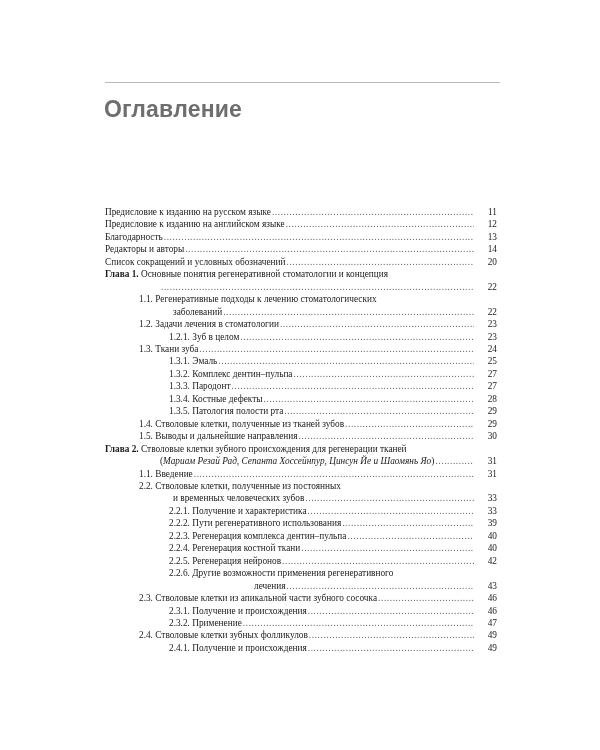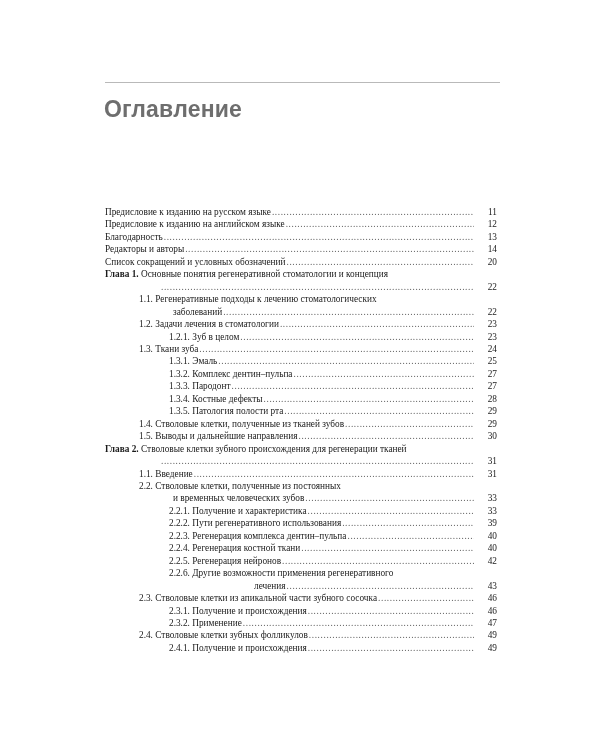--- a/index.html
+++ b/index.html
@@ -230,20 +230,21 @@
         <span class="leader-row">
           <span class="label">1.5. Выводы и дальнейшие направления</span>
           <span class="dots">...............................................................................................................................................................</span>
           <span class="pageno">30</span>
         </span>
       </div>
       <div class="toc-entry lvl0 chapter">
         <span class="plain-line"><span class="chapnum">Глава 2.</span> Стволовые клетки зубного происхождения для регенерации тканей</span>
         <span class="cont wrap2">
           <span class="leader-row">
+            <span class="label">(<span class="ital">Мариам Резай Рад, Сепанта Хоссейнпур, Цинсун Йе и Шаомянь Яо</span>)</span>
             <span class="dots">...............................................................................................................................................................</span>
             <span class="pageno">31</span>
           </span>
         </span>
       </div>
       <div class="toc-entry lvl2">
         <span class="leader-row">
           <span class="label">1.1. Введение</span>
           <span class="dots">...............................................................................................................................................................</span>
           <span class="pageno">31</span>

